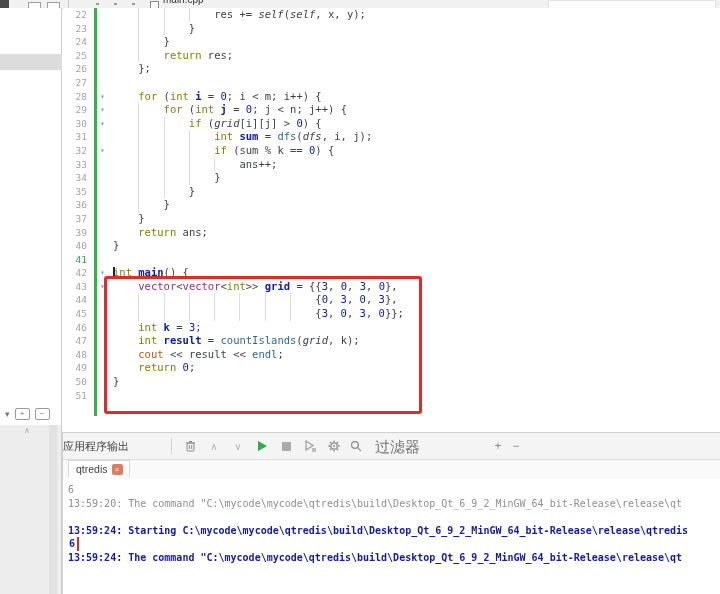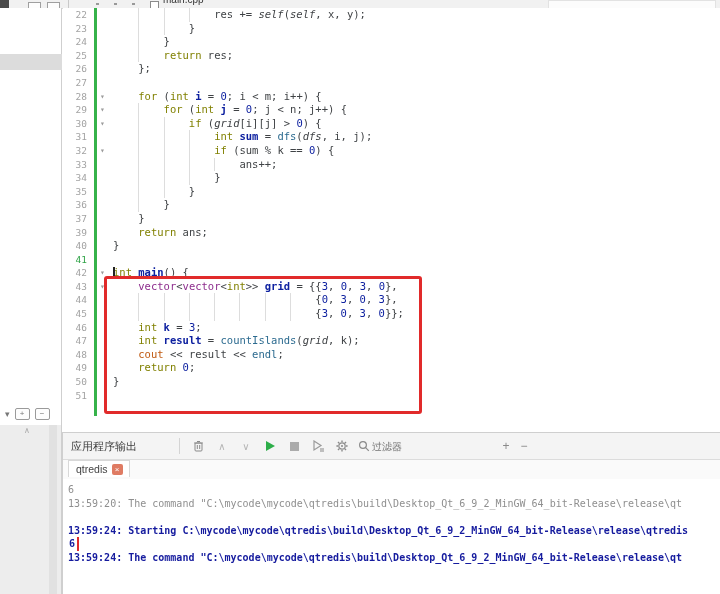--- a/index.html
+++ b/index.html
@@ -52,30 +52,30 @@
   .s-glob{color:#c05a12;}
   .cursor{position:absolute;left:50px;top:259px;width:2px;height:12px;background:#222;}
   .redbox-code{position:absolute;left:41px;top:268px;width:312px;height:132px;
                border:3px solid #e12a2a;border-radius:3px;pointer-events:none;}
 
   
   .outpanel{position:absolute;left:62px;top:432px;width:658px;height:162px;background:#fff;
             border-left:1px solid #cfcfcf;border-top:1px solid #cfcfcf;box-sizing:border-box;}
   .out-header{height:26px;background:#f4f4f4;border-bottom:1px solid #dcdcdc;display:flex;
               align-items:center;font-size:11px;color:#3c3c3c;}
-  .out-title{margin-left:8px;width:108px;}
+  .out-title{margin-left:0;width:108px;}
   .hd-sep{height:16px;border-left:1px solid #d4d4d4;margin-right:8px;}
   .hd-btn{width:20px;height:18px;display:flex;align-items:center;justify-content:center;margin-right:4px;}
   .chev{color:#b5b5b5;font-size:10px;}
   .play-tri{width:0;height:0;border-top:5px solid transparent;border-bottom:5px solid transparent;
             border-left:9px solid #2dae49;}
   .stop-sq{width:9px;height:9px;background:#ababab;}
   .filterbox{display:flex;align-items:center;margin-left:2px;width:118px;}
-  .filter-input{border:none;background:transparent;outline:none;font-size:10px;color:#555;
-                width:90px;margin-left:0;font-family:"Liberation Sans",sans-serif;}
+  .filter-input{border:none;background:transparent;outline:none;font-size:15px;color:#555;
+                width:90px;margin-left:11px;font-family:"Liberation Sans",sans-serif;}
   .hd-plusminus{margin-left:22px;color:#8a8a8a;font-size:12px;width:16px;text-align:center;}
   .out-tabs{height:19px;display:flex;align-items:flex-start;background:#fafafa;}
   .out-tab{margin-left:5px;display:flex;align-items:center;gap:4px;padding:2px 6px 2px 7px;
            background:#fff;border:1px solid #d8d8d8;border-bottom:none;font-size:10.5px;color:#444;}
   .tab-close{width:11px;height:11px;background:#df7b63;color:#fff;font-size:8px;line-height:11px;
              text-align:center;border-radius:2px;}
   .out-body{padding:4px 0 0 5px;font-family:"DejaVu Sans Mono",monospace;font-size:10px;
             line-height:13.5px;}
   .out-line{min-height:13.5px;white-space:pre;overflow:hidden;}
   .st-gray{color:#8f8f8f;}

